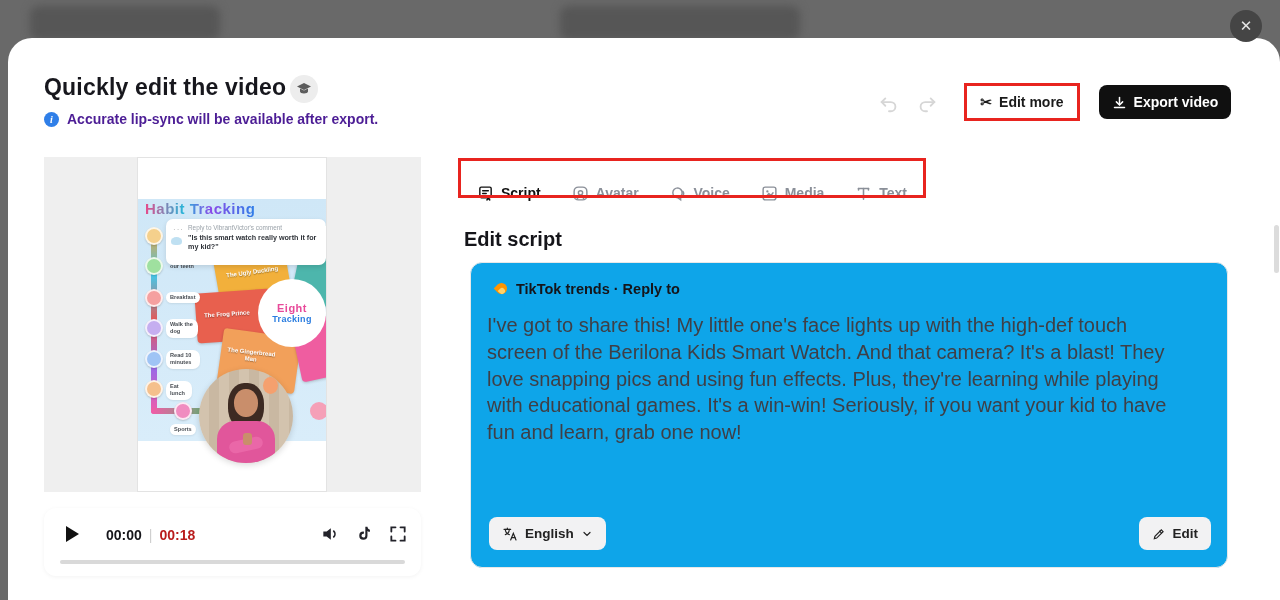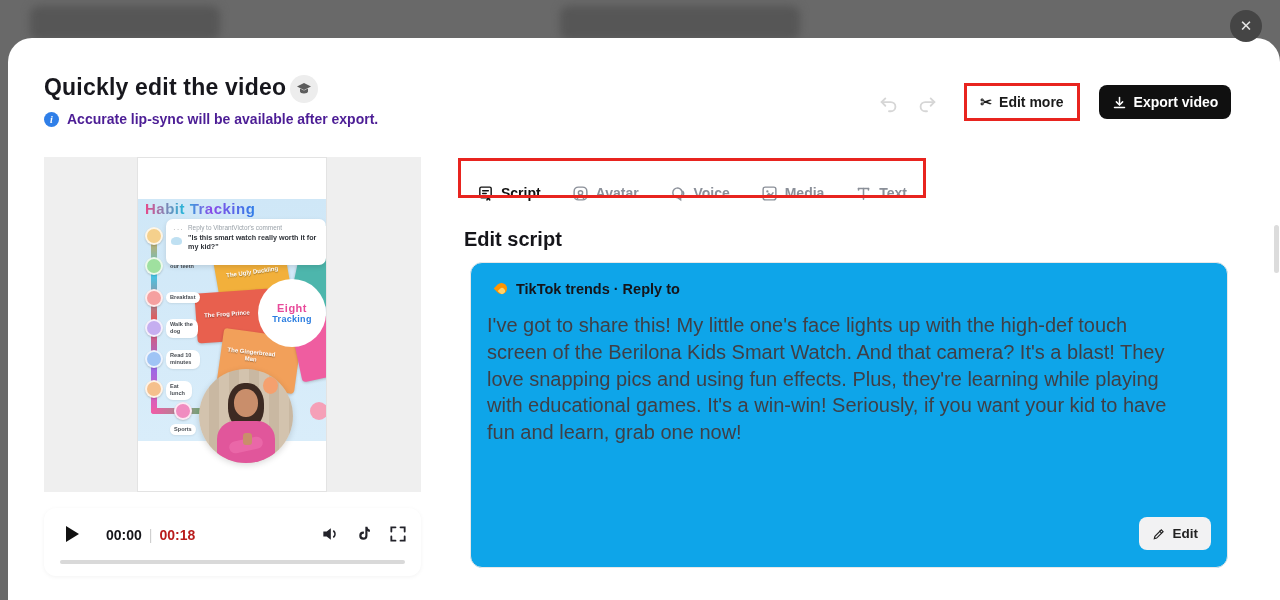--- a/index.html
+++ b/index.html
@@ -312,20 +312,34 @@
   <div class="card">
     <div class="card-head">
       <div class="flame">
         <div class="flame-outer"></div>
           <div class="flame-inner"></div>
       </div>
       <span class="card-head-text">TikTok trends · Reply to</span>
     </div>
     <div class="card-body">I've got to share this! My little one's face lights up with the high-def touch screen of the Berilona Kids Smart Watch. And that camera? It's a blast! They love snapping pics and using fun effects. Plus, they're learning while playing with educational games. It's a win-win! Seriously, if you want your kid to have fun and learn, grab one now!</div>
 
+    <div class="pill pill-lang">
+      <svg width="16" height="16" viewBox="0 0 24 24" fill="none" stroke="#222" stroke-width="1.8" stroke-linecap="round">
+        <path d="M3 5 h10"></path>
+          <path d="M8 3 v2"></path>
+          <path d="M5 5 c0 4 3 7 6 8"></path>
+          <path d="M11 5 c0 4-3 7-6 8"></path>
+        <path d="M13 21 l4-10 4 10"></path>
+          <path d="M14.5 17.5 h5"></path>
+      </svg>
+      <span>English</span>
+      <svg width="12" height="12" viewBox="0 0 24 24" fill="none" stroke="#222" stroke-width="2.4" stroke-linecap="round">
+        <path d="M6 9 l6 6 6-6"></path>
+      </svg>
+    </div>
 
     <div class="pill pill-edit">
       <svg width="14" height="14" viewBox="0 0 24 24" fill="none" stroke="#222" stroke-width="2" stroke-linecap="round">
         <path d="M4 20 l1-4 11-11 3 3-11 11-4 1z"></path>
           <path d="M13 7 l3 3"></path>
       </svg>
       <span>Edit</span>
     </div>
   </div>
 

